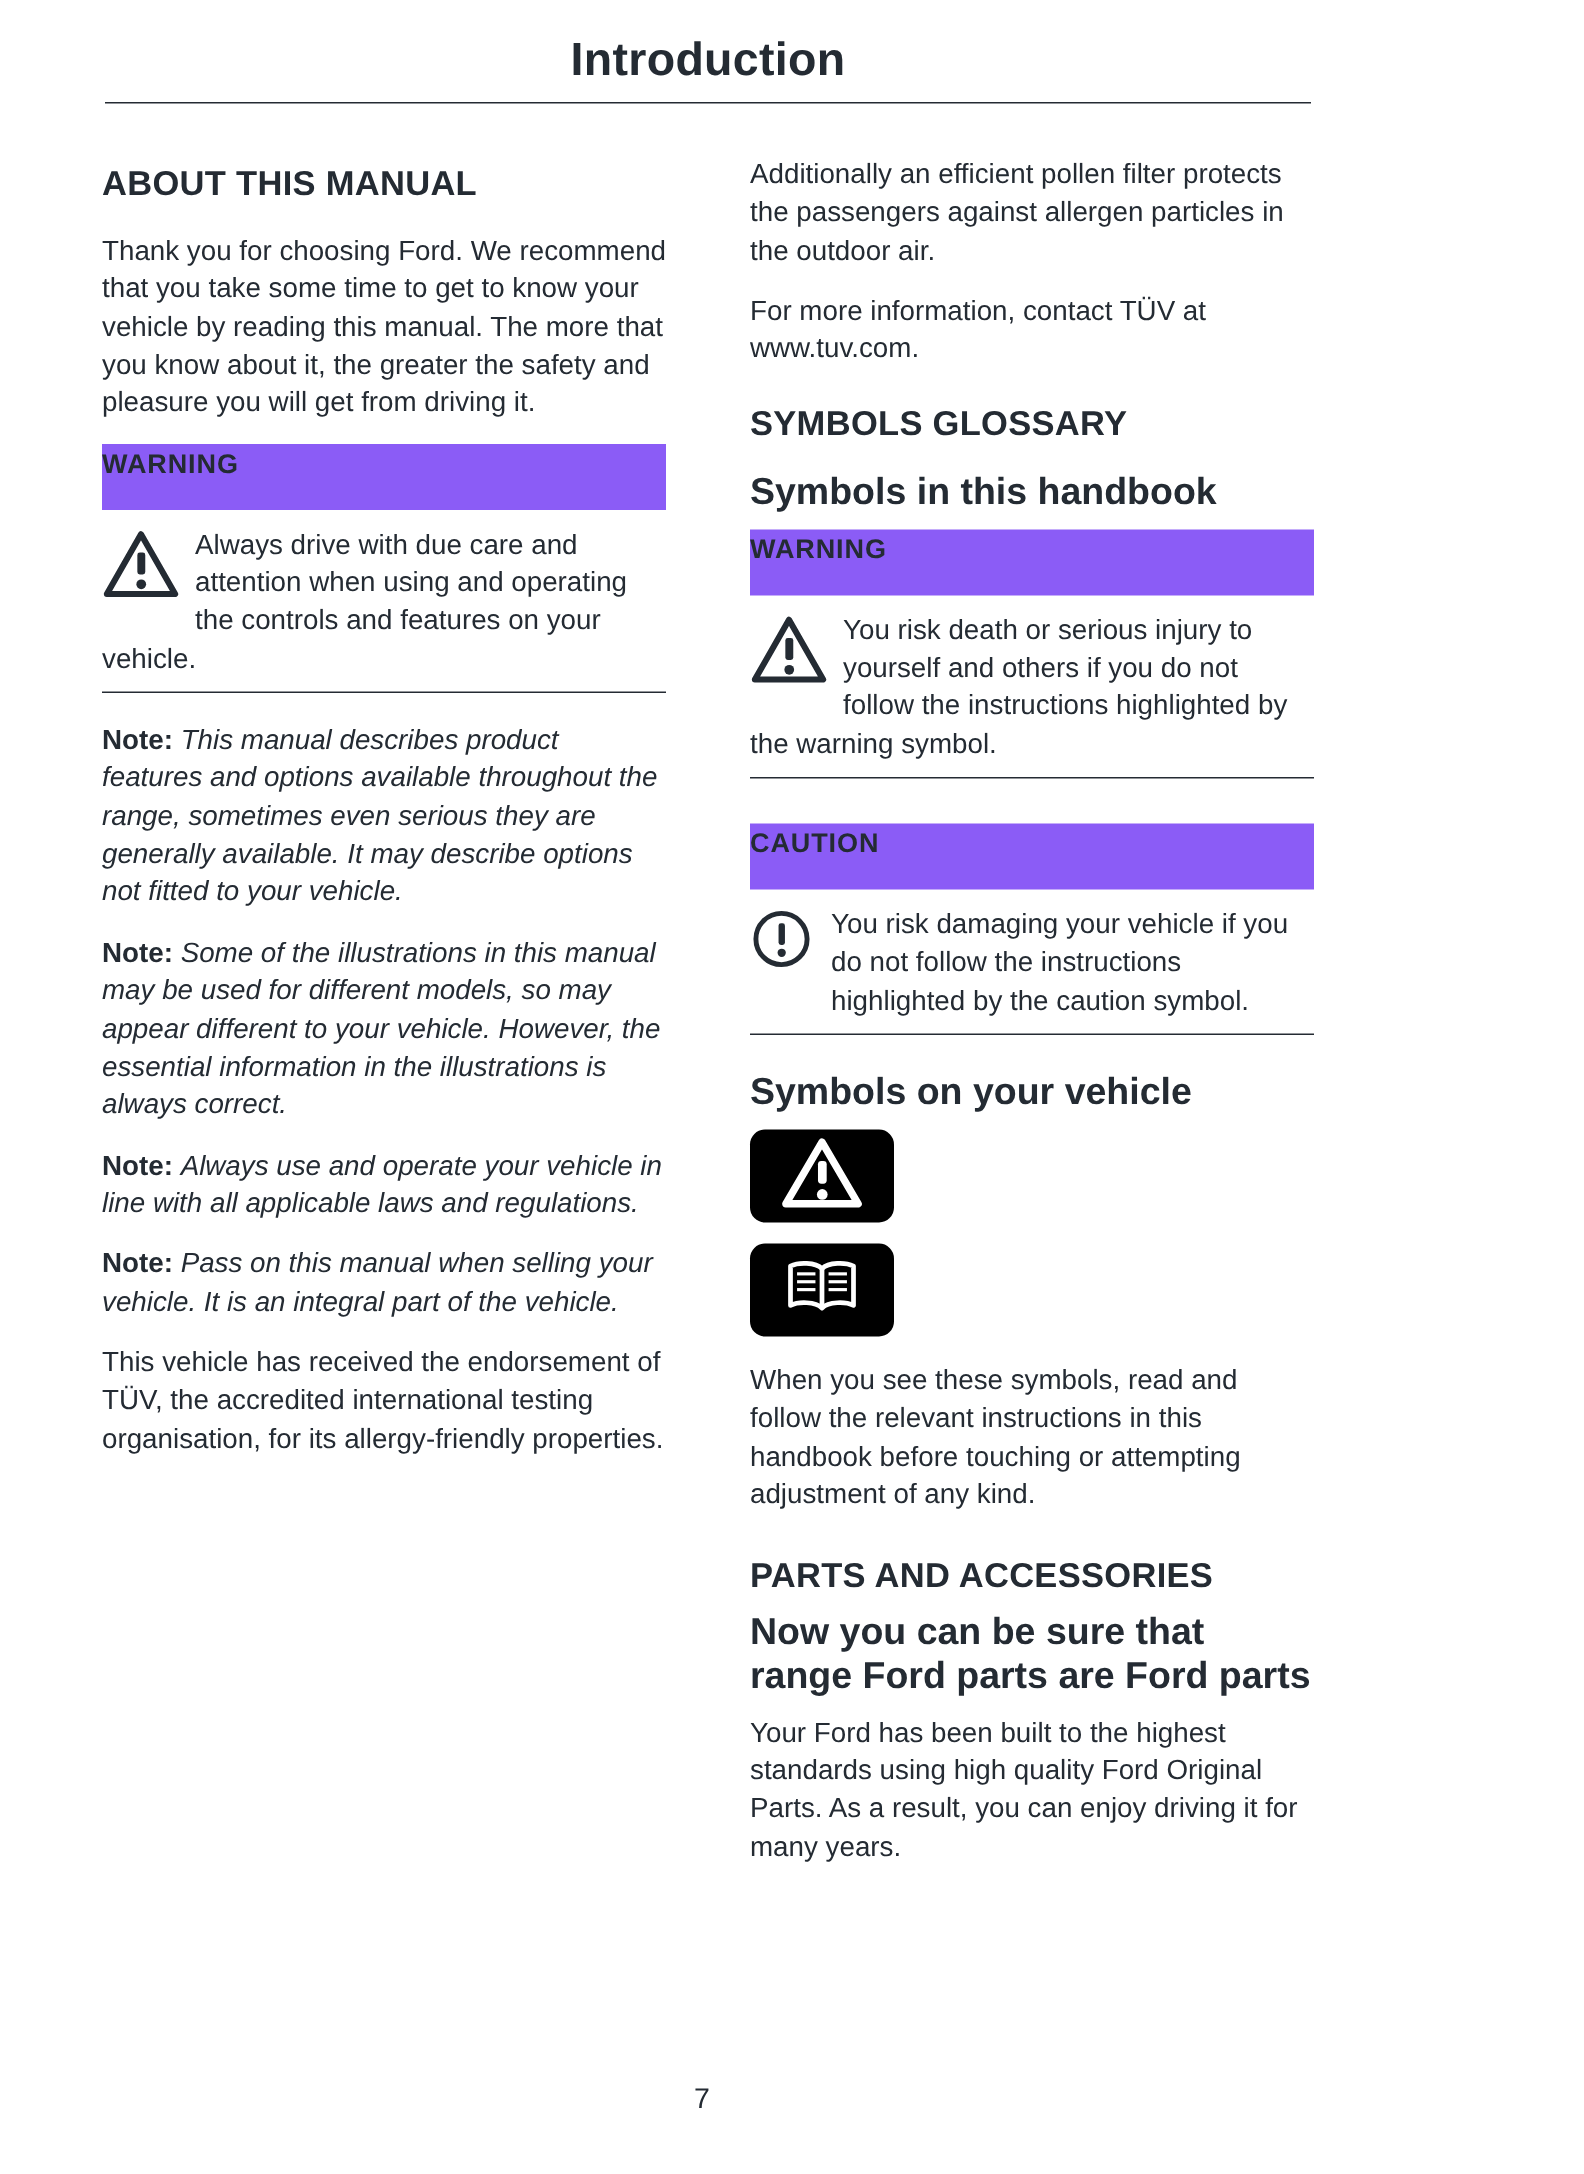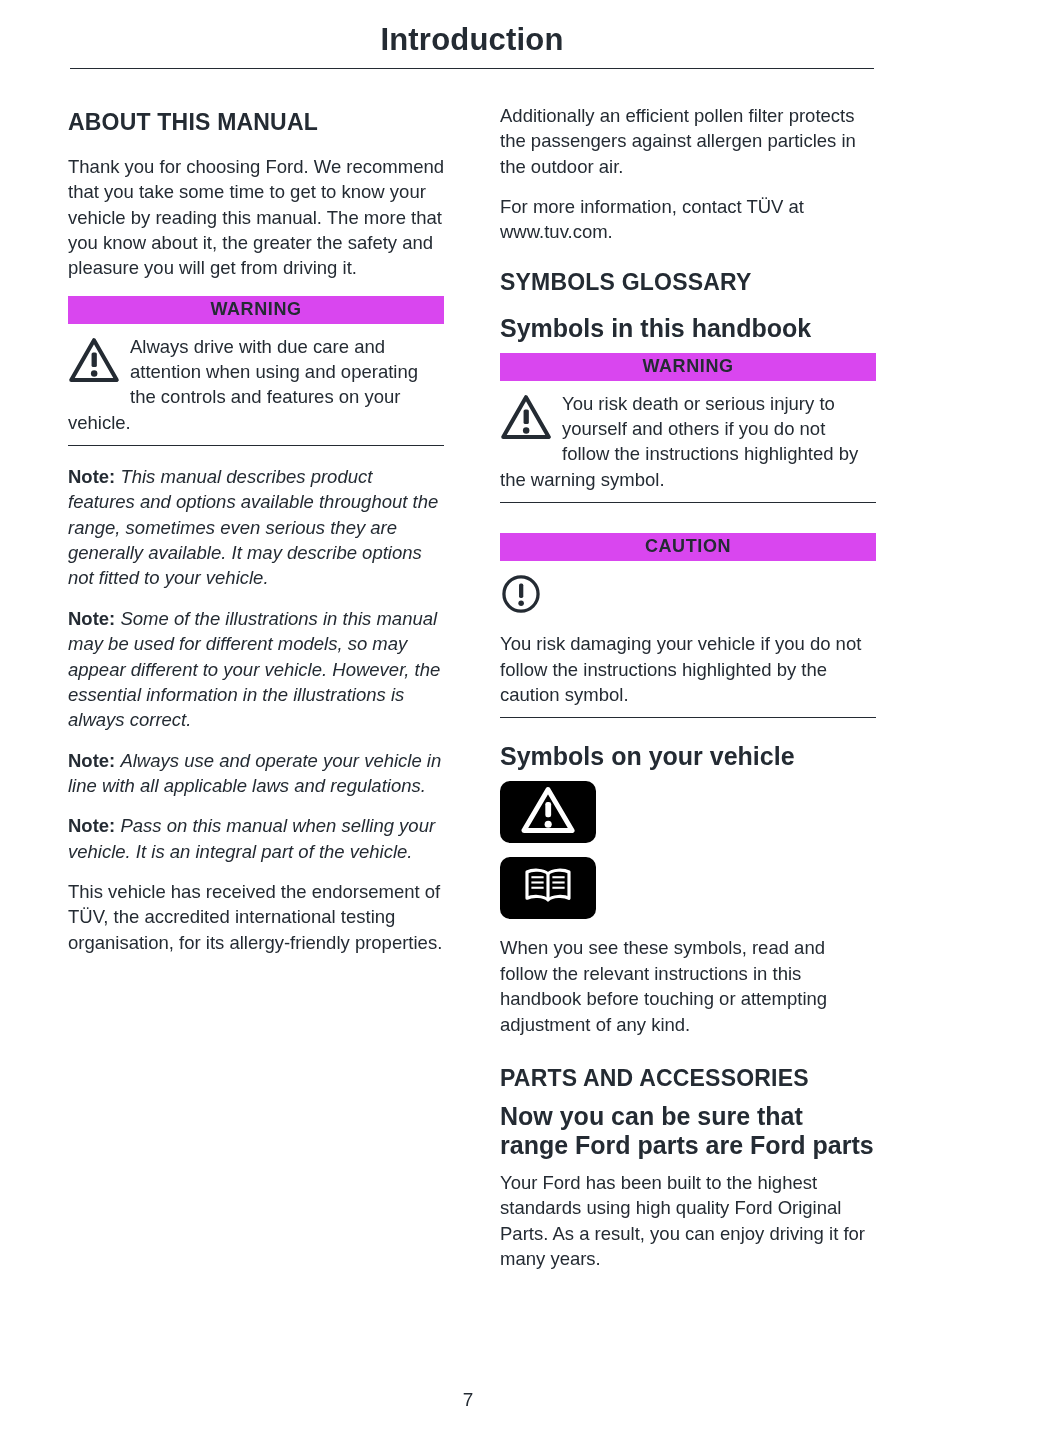--- a/index.html
+++ b/index.html
@@ -42,36 +42,35 @@
     font-size:18.5px;
     line-height:1.37;
     margin:0 0 15px 0;
   }
   p.note em{font-style:italic;}
   p.note strong{font-style:normal;font-weight:bold;}
 
   
   .alertbox{margin:4px 0 18px 0;}
   .alertbar{
-    background:#d946ef;
-    text-align:center;
+    background:#8b5cf6;
     font-weight:bold;
     font-size:18px;
     letter-spacing:0.6px;
-    padding:3px 0 4px 0;
+    padding:3px 0 20px 0;
     margin-bottom:10px;
   }
   .alertbody{font-size:18.5px;line-height:1.37;overflow:visible;}
   .alertbody::after{content:"";display:block;clear:both;}
   .icon-left{
     float:left;
     width:52px;
     margin:2px 10px 2px 0;
   }
-  .flexbody{display:flex;align-items:flex-start;gap:10px;font-size:18.5px;line-height:1.37;flex-direction:column;}
+  .flexbody{display:flex;align-items:flex-start;gap:10px;font-size:18.5px;line-height:1.37;}
   .flexbody .cicon{flex:0 0 44px;padding-top:2px;}
   .alertrule{border-top:1.5px solid #242b33;margin-top:10px;}
 
   
   .tile{
     width:96px;height:62px;
     background:#000000;
     border-radius:10px;
     display:flex;align-items:center;justify-content:center;
     margin:0 0 14px 0;

